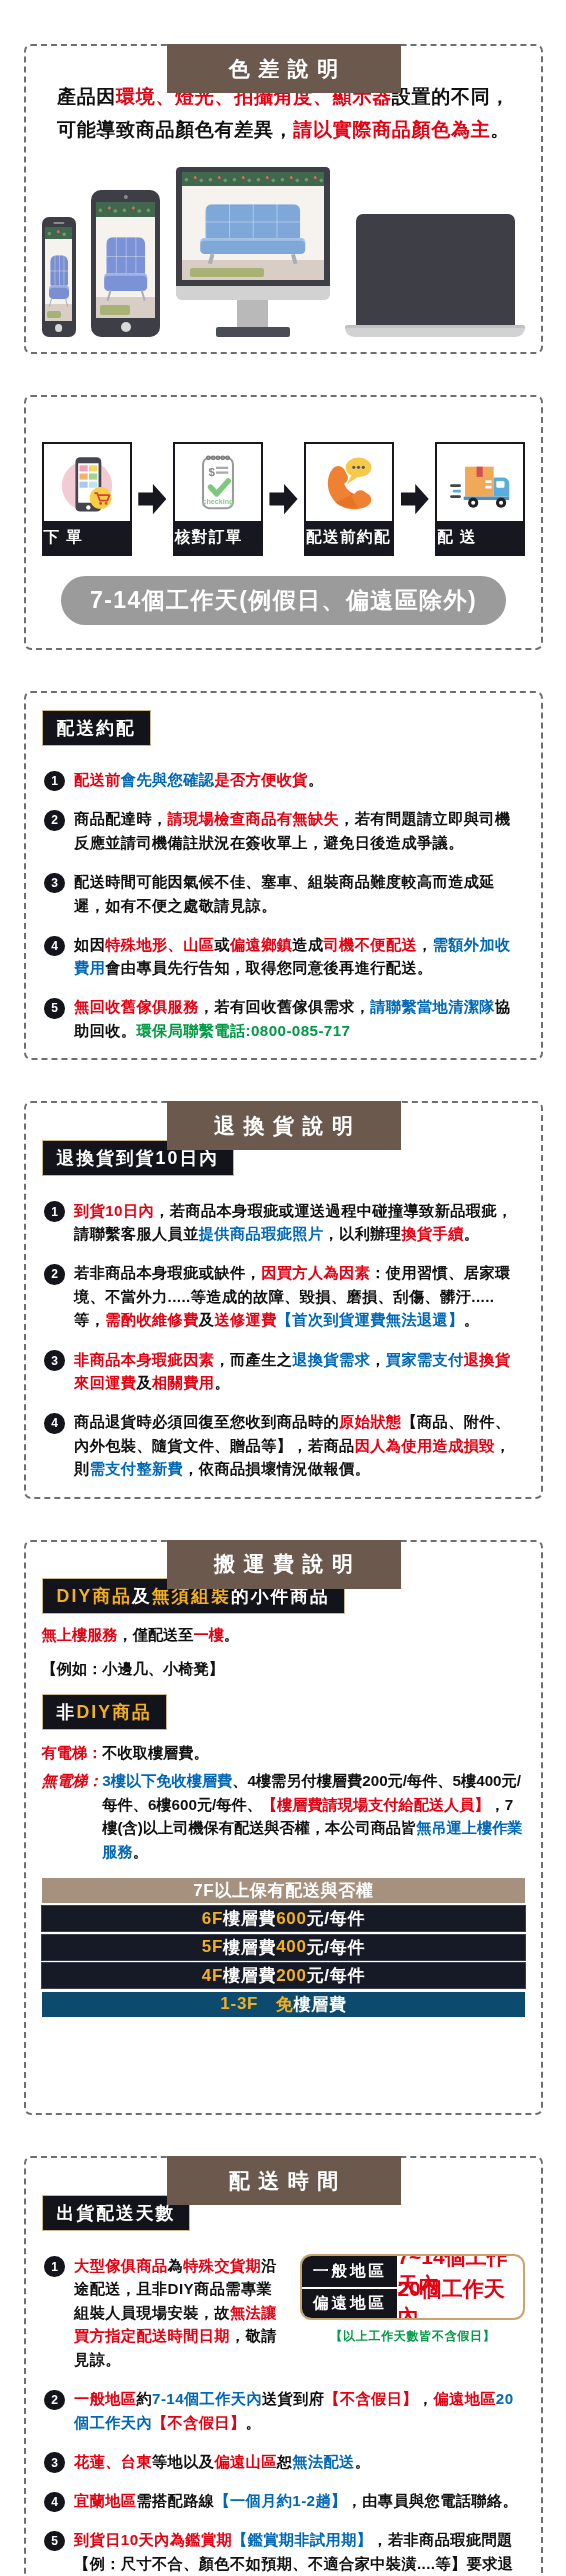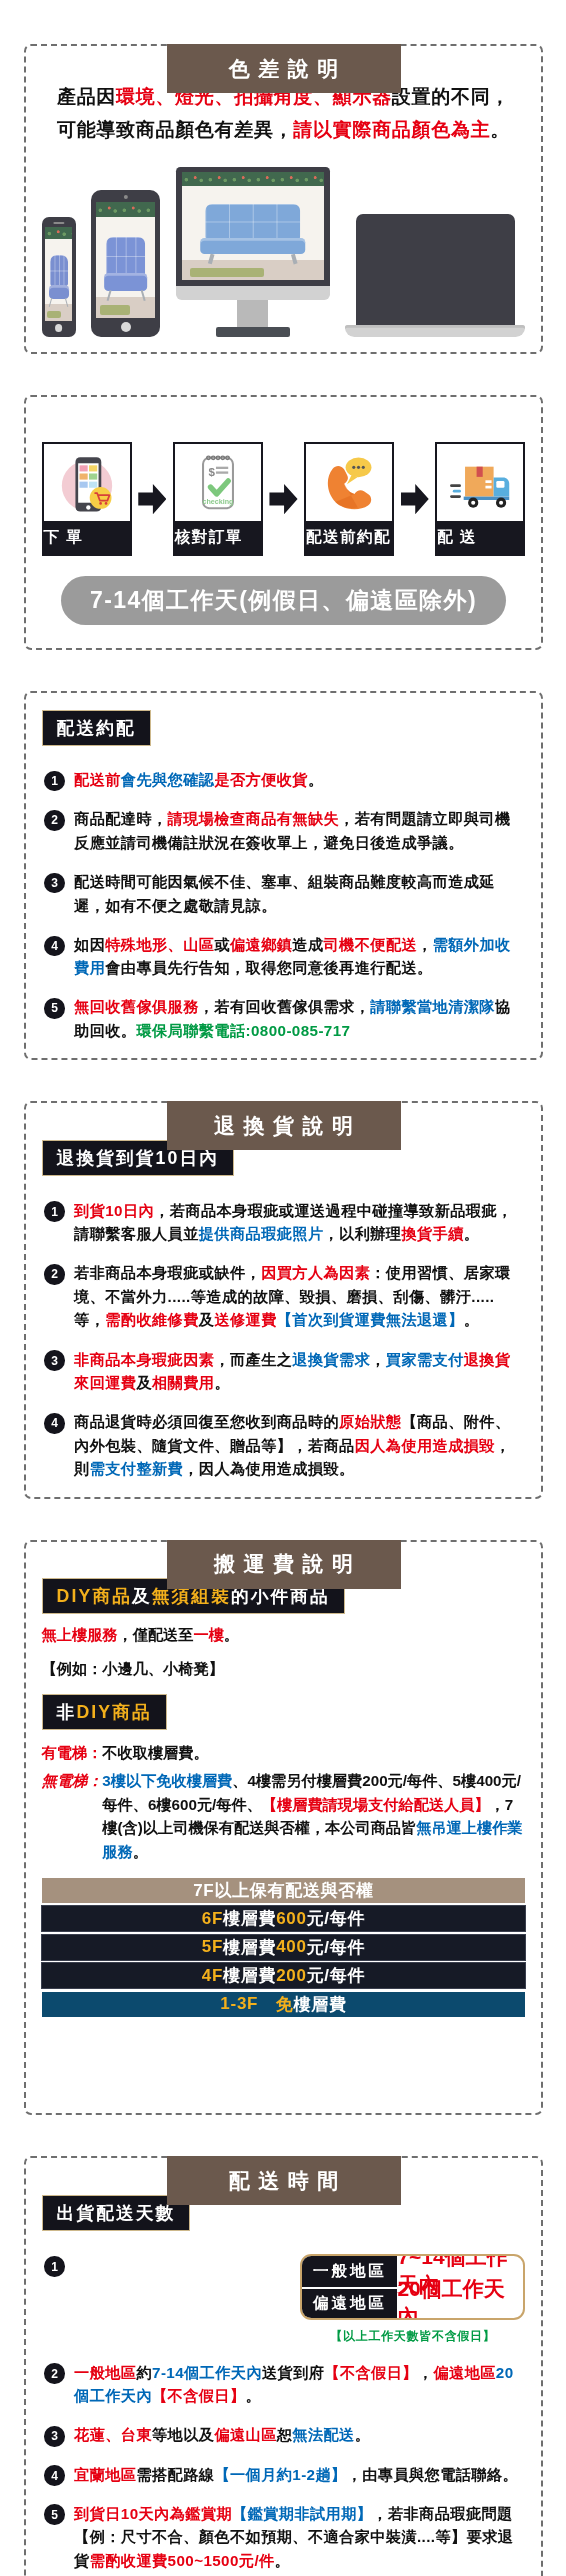--- a/index.html
+++ b/index.html
@@ -320,21 +320,21 @@
           <div class="note-item">
             <span class="num">2</span>
             <div class="note-text"><span class="c-k">若非商品本身瑕疵或缺件，</span><span class="c-r">因買方人為因素</span><span class="c-k">：使用習慣、居家環境、不當外力.....等造成的故障、毀損、磨損、刮傷、髒汙.....等，</span><span class="c-r">需酌收維修費</span><span class="c-k">及</span><span class="c-r">送修運費</span><span class="c-b">【首次到貨運費無法退還】</span><span class="c-k">。</span></div>
           </div>
           <div class="note-item">
             <span class="num">3</span>
             <div class="note-text"><span class="c-r">非商品本身瑕疵因素</span><span class="c-k">，而產生之</span><span class="c-b">退換貨需求</span><span class="c-k">，</span><span class="c-b">買家需支付</span><span class="c-r">退換貨來回運費</span><span class="c-k">及</span><span class="c-r">相關費用</span><span class="c-k">。</span></div>
           </div>
           <div class="note-item">
             <span class="num">4</span>
-            <div class="note-text"><span class="c-k">商品退貨時必須回復至您收到商品時的</span><span class="c-r">原始狀態</span><span class="c-k">【商品、附件、內外包裝、隨貨文件、贈品等】，若商品</span><span class="c-r">因人為使用造成損毀</span><span class="c-k">，則</span><span class="c-b">需支付整新費</span><span class="c-k">，因人為使用造成損毀。</span></div>
+            <div class="note-text"><span class="c-k">商品退貨時必須回復至您收到商品時的</span><span class="c-r">原始狀態</span><span class="c-k">【商品、附件、內外包裝、隨貨文件、贈品等】，若商品</span><span class="c-r">因人為使用造成損毀</span><span class="c-k">，則</span><span class="c-b">需支付整新費</span><span class="c-k">，依商品損壞情況做報價。</span></div>
           </div>
         </div>
     </div>
   </section>
 
   <section class="sec">
     <div class="sec-title">搬運費說明</div>
     <div class="sec-box">
       <div class="mf-cols">
         <div class="mf-left">
@@ -387,20 +387,21 @@
   </section>
 
   <section class="sec">
     <div class="sec-title">配送時間</div>
     <div class="sec-box">
       <div class="blabel">出貨配送天數</div>
       <div class="dt-row">
         <div class="dt-left">
             <div class="note-item">
               <span class="num">1</span>
+              <div class="note-text"><span class="c-r">大型傢俱商品</span><span class="c-k">為</span><span class="c-r">特殊交貨期</span><span class="c-k">沿途配送，且非DIY商品需專業組裝人員現場安裝，故</span><span class="c-r">無法讓買方指定配送時間日期</span><span class="c-k">，敬請見諒。</span></div>
             </div>
           </div>
         <div class="dt-right">
           <div class="region-table">
             <div class="region-row">
               <div class="region-cell-l">一般地區</div>
               <div class="region-cell-r">7~14個工作天內</div>
             </div>
             <div class="region-row">
               <div class="region-cell-l">偏遠地區</div>

